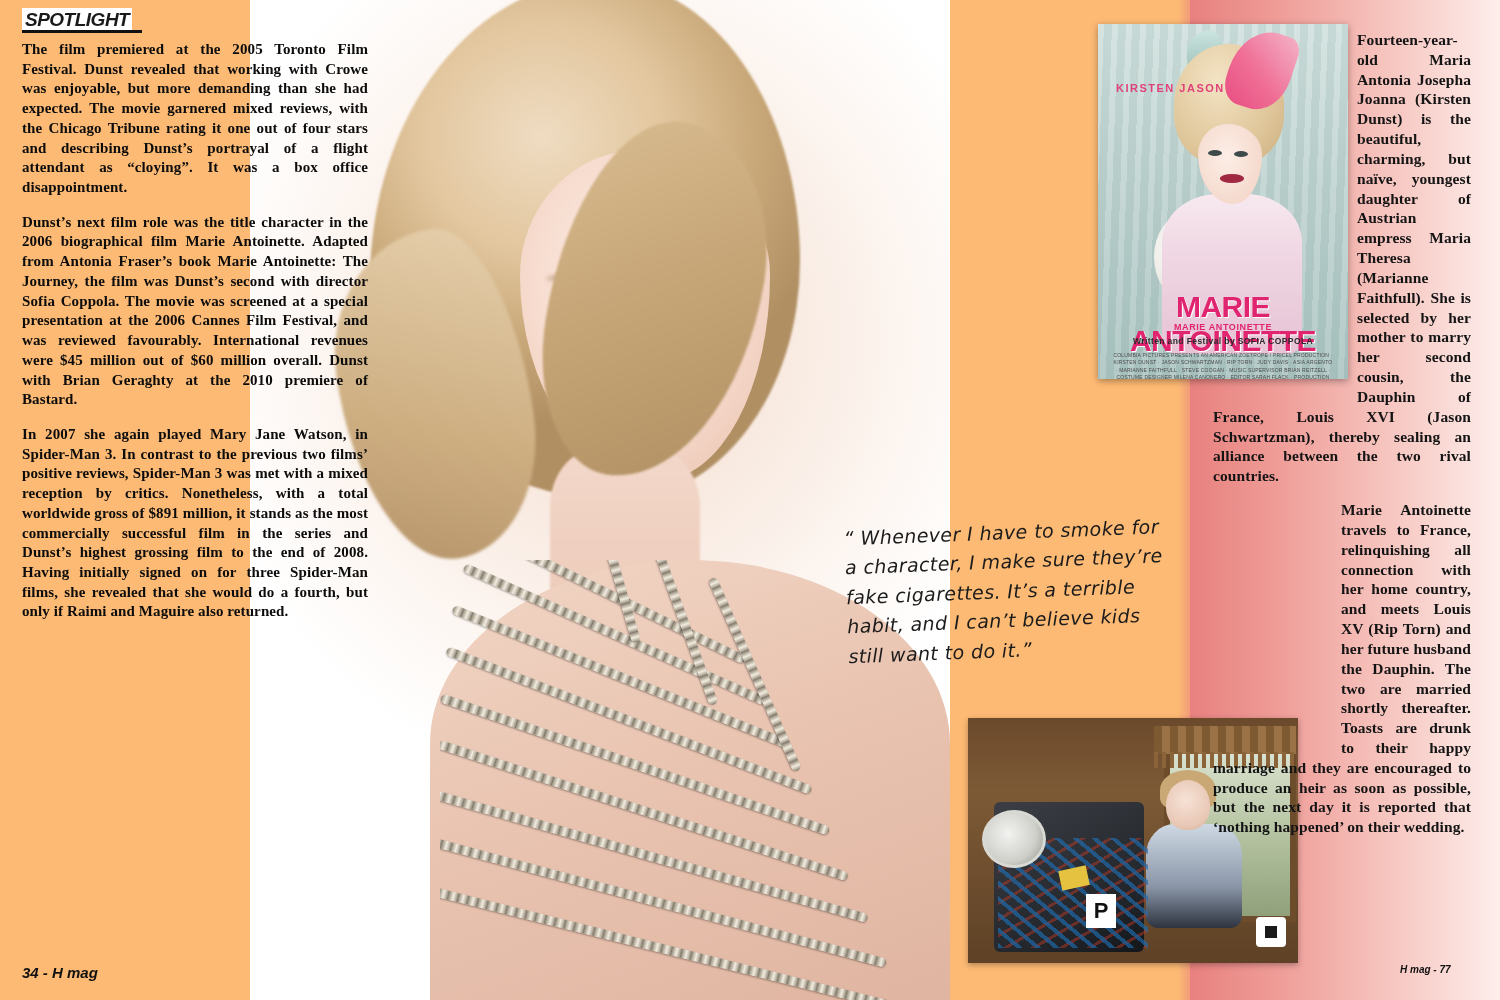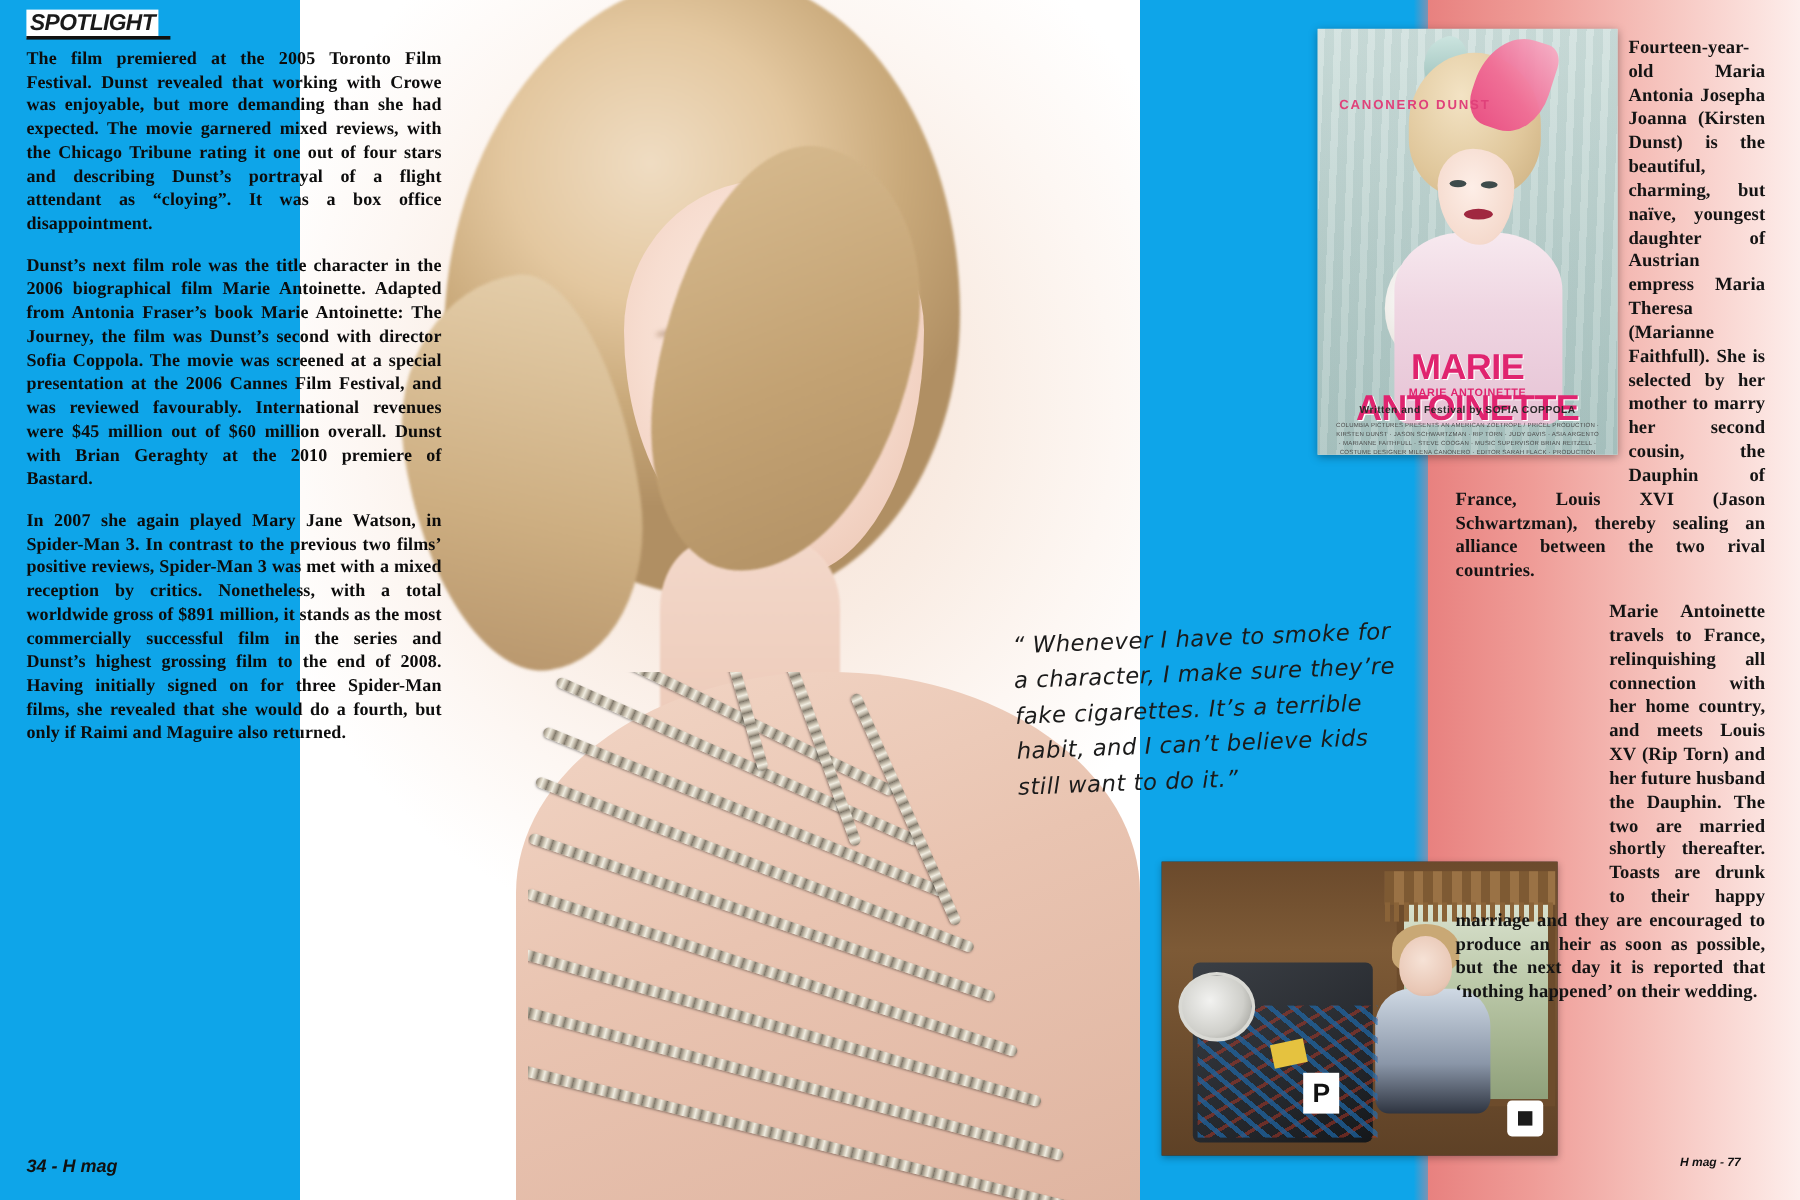--- a/index.html
+++ b/index.html
@@ -5,21 +5,21 @@
   html, body {
     margin: 0;
     padding: 0;
     background: #ffffff;
   }
   #page {
     position: relative;
     width: 1500px;
     height: 1000px;
     overflow: hidden;
-    background: #0ea5e9;
+    background: #fdba74;
     font-family: "Liberation Serif", serif;
   }
 
   
   .pink-panel {
     position: absolute;
     top: 0;
     left: 1190px;
     width: 310px;
     height: 1000px;
@@ -572,21 +572,21 @@
       <div class="p-plume2"></div>
       <div class="p-hair"></div>
       <div class="p-plume"></div>
       <div class="p-fur"></div>
       <div class="p-dress"></div>
       <div class="p-face"></div>
       <div class="p-eye l"></div>
       <div class="p-eye r"></div>
       <div class="p-lips"></div>
     </div>
-    <div class="p-credit-top">CANONERO DUNST</div>
+    <div class="p-credit-top">KIRSTEN JASON</div>
     <div class="p-title">MARIE ANTOINETTE</div>
     <div class="p-sub">MARIE ANTOINETTE</div>
     <div class="p-dir">Written and Festival by SOFIA COPPOLA</div>
     <div class="p-billing">COLUMBIA PICTURES PRESENTS AN AMERICAN ZOETROPE / PRICEL PRODUCTION  ·  KIRSTEN DUNST  ·  JASON SCHWARTZMAN  ·  RIP TORN  ·  JUDY DAVIS  ·  ASIA ARGENTO  ·  MARIANNE FAITHFULL  ·  STEVE COOGAN  ·  MUSIC SUPERVISOR BRIAN REITZELL  ·  COSTUME DESIGNER MILENA CANONERO  ·  EDITOR SARAH FLACK  ·  PRODUCTION DESIGNER K.K. BARRETT  ·  DIRECTOR OF PHOTOGRAPHY LANCE ACORD  ·  BASED ON THE BOOK BY ANTONIA FRASER  ·  PRODUCED BY ROSS KATZ  SOFIA COPPOLA  ·  WRITTEN AND DIRECTED BY SOFIA COPPOLA</div>
   </div>
 
   <div class="still">
     <div class="still-carriage"></div>
     <div class="still-window"></div>
     <div class="still-valance"></div>

